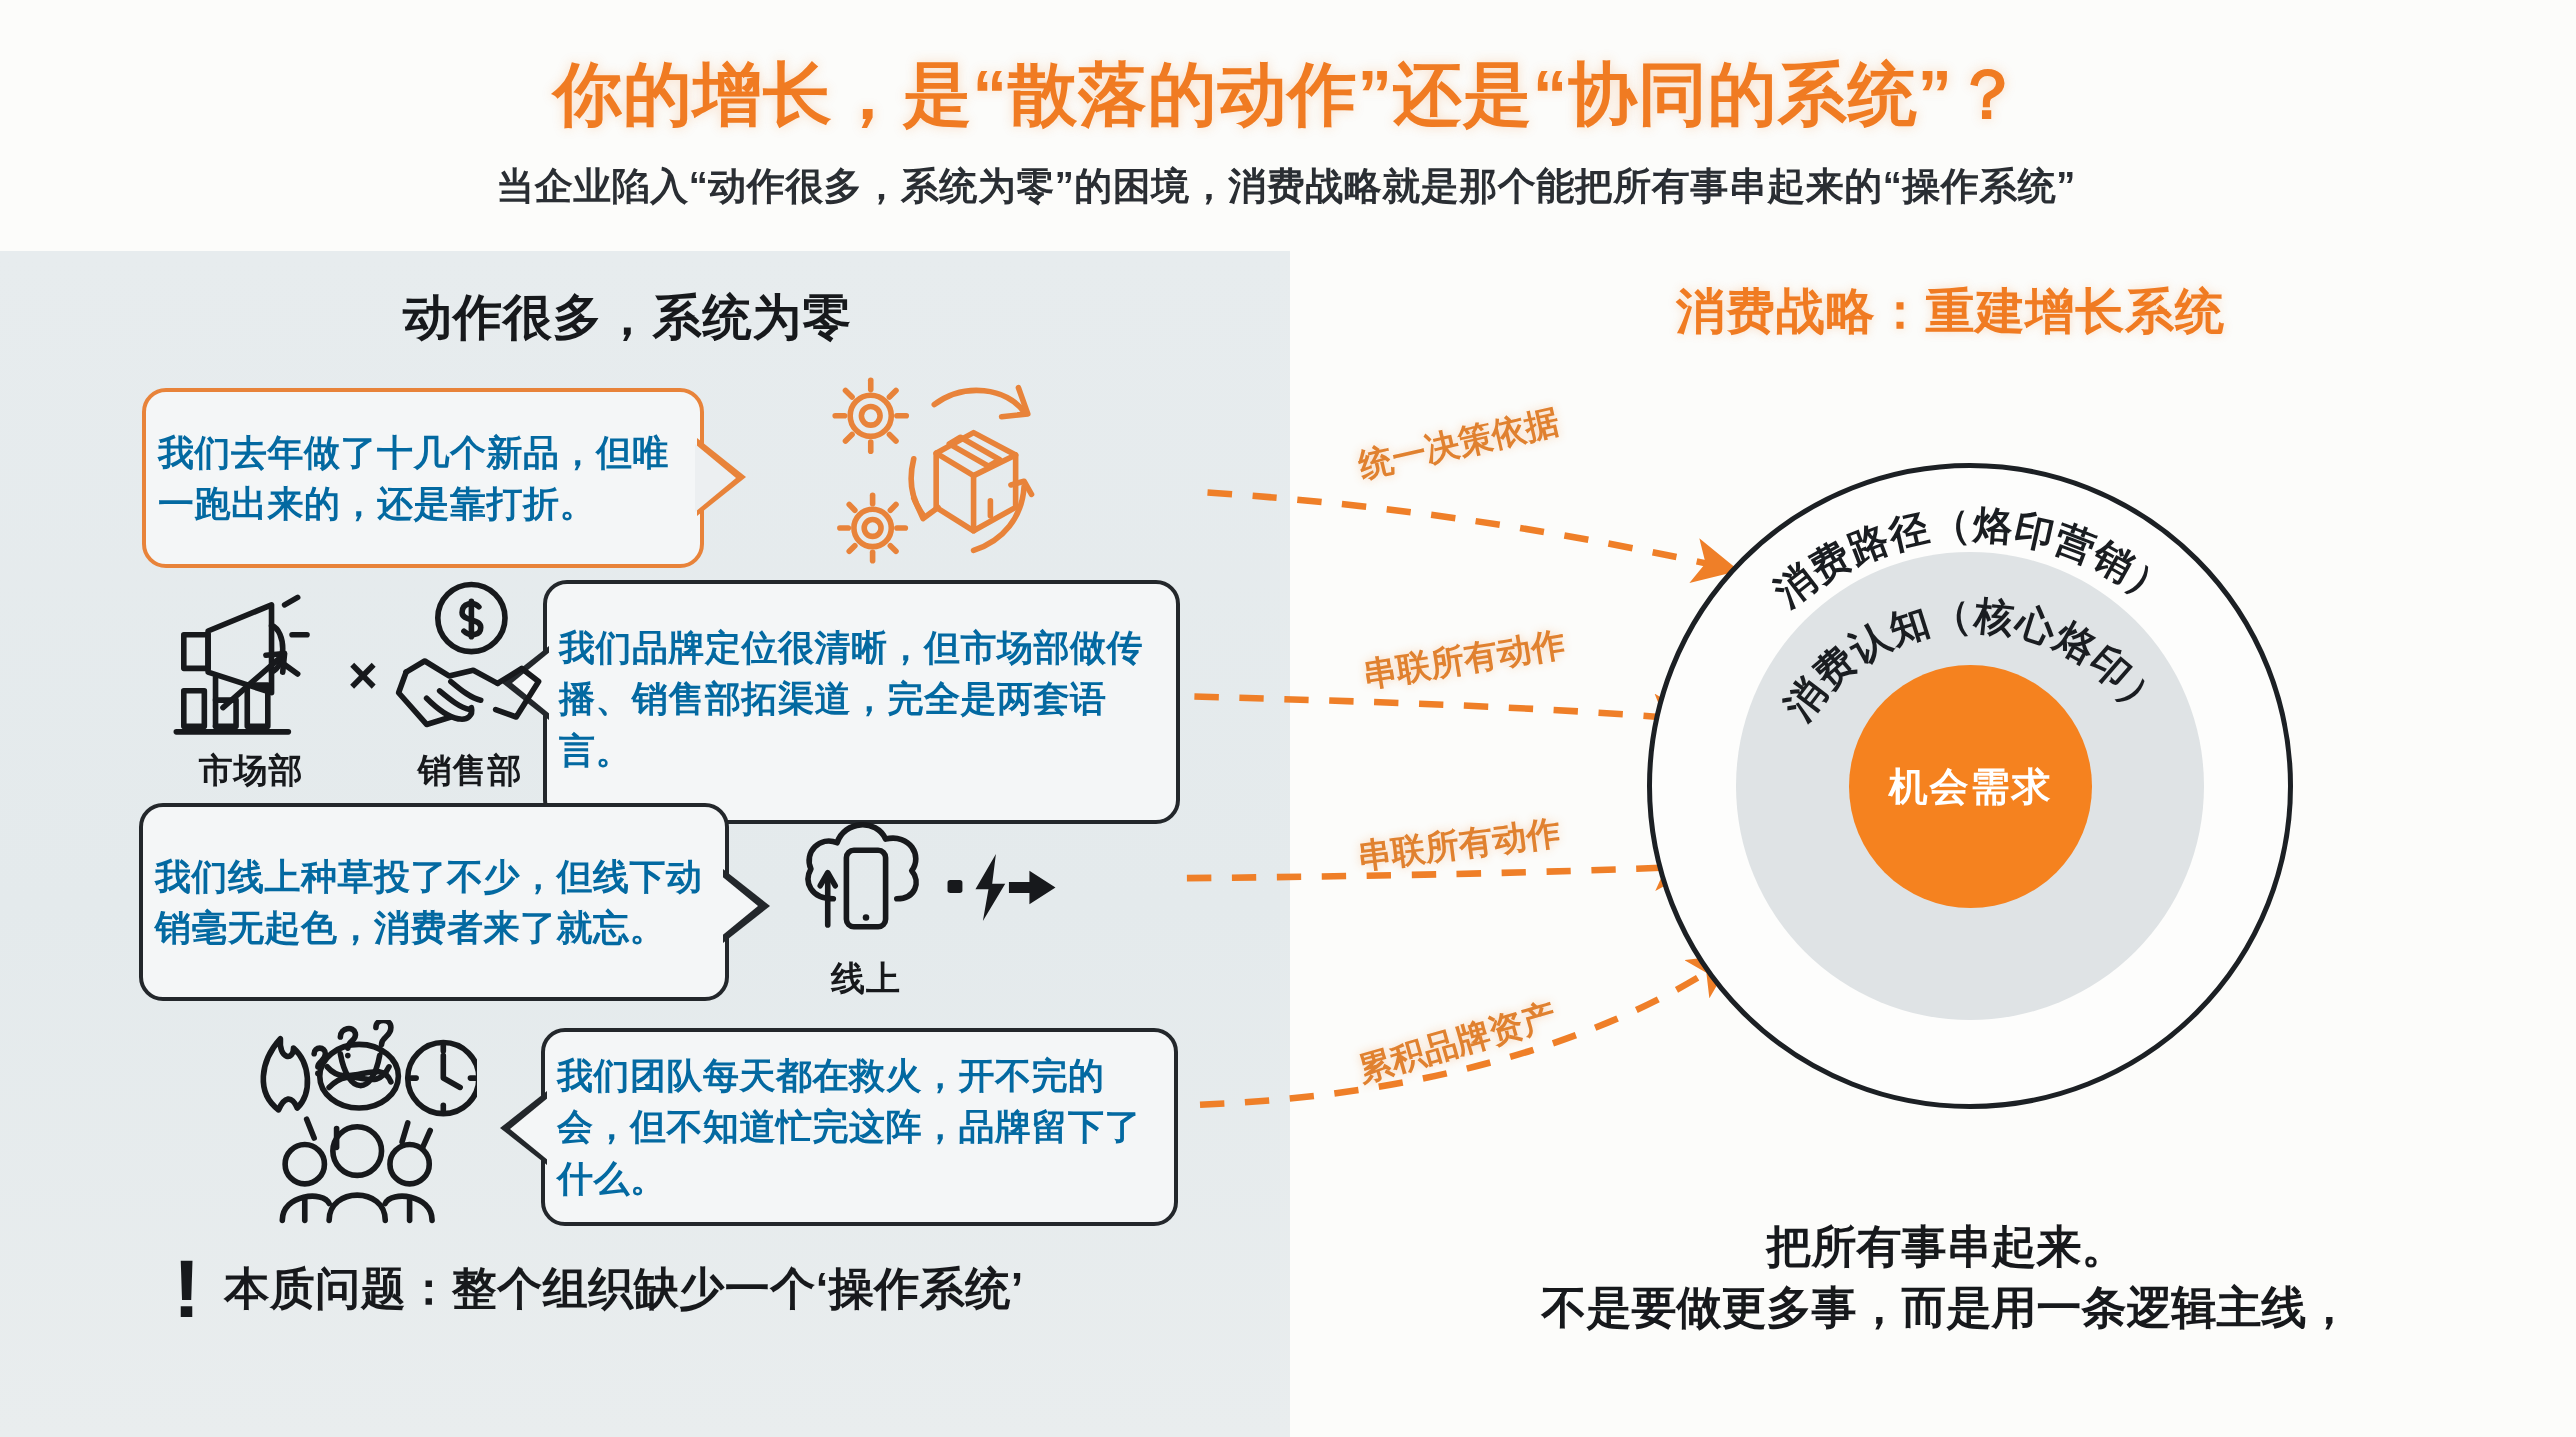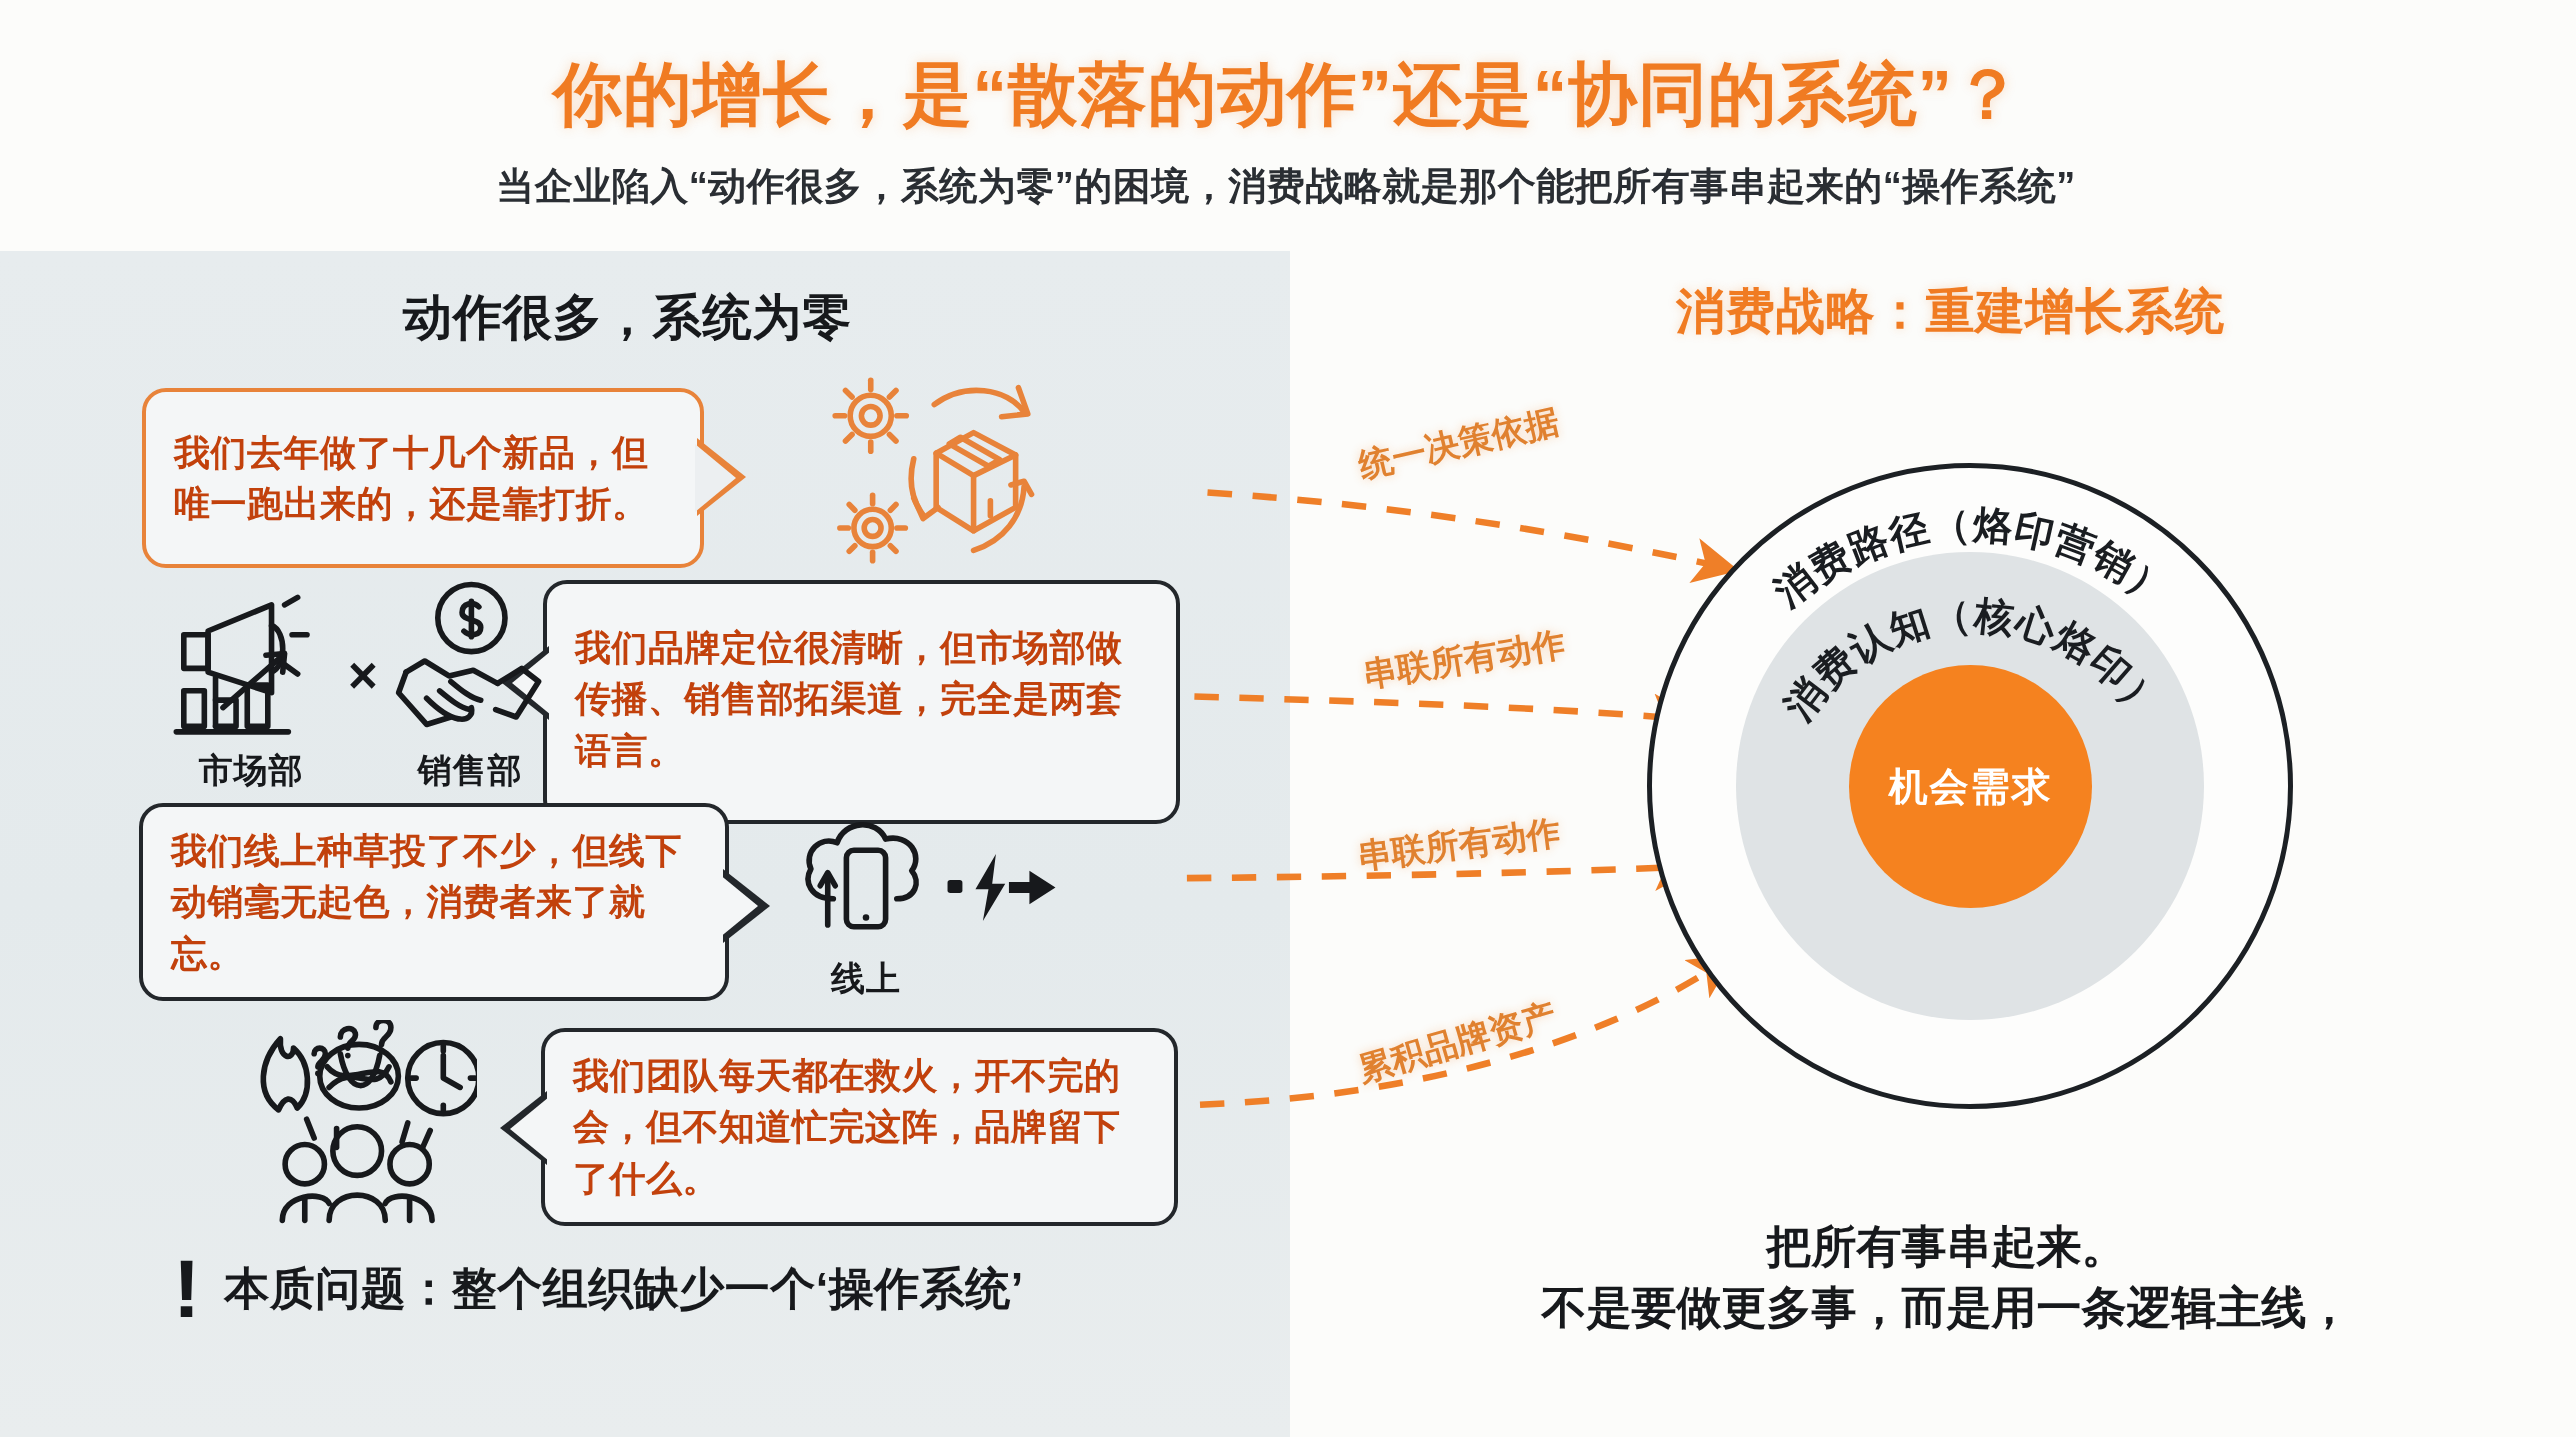--- a/index.html
+++ b/index.html
@@ -36,22 +36,22 @@
     text-shadow:0 0 9.4px rgba(240,123,34,.25);}
 
   
   .bubble{
     position:absolute;background:#F4F6F7;border:4.7px solid #23272B;
     border-radius:24px;box-sizing:border-box;
     display:flex;align-items:center;
   }
   .bubble.orange{border-color:#E8833A;}
   .bubble p{
-    margin:0;padding:19px 28px;font-size:36px;line-height:1.42;
-    font-weight:bold;color:#c2410c;letter-spacing:0.5px;
+    margin:0;padding:19px 12px;font-size:36px;line-height:1.42;
+    font-weight:bold;color:#0369a1;letter-spacing:0.5px;
   }
   .tail{position:absolute;width:0;height:0;}
 
   
   #b1{left:142px;top:388px;width:562px;height:180px;}
   #b1-tail{
     left:697px;top:438px;
     border-top:39px solid transparent;border-bottom:39px solid transparent;
     border-left:49px solid #E8833A;
   }

